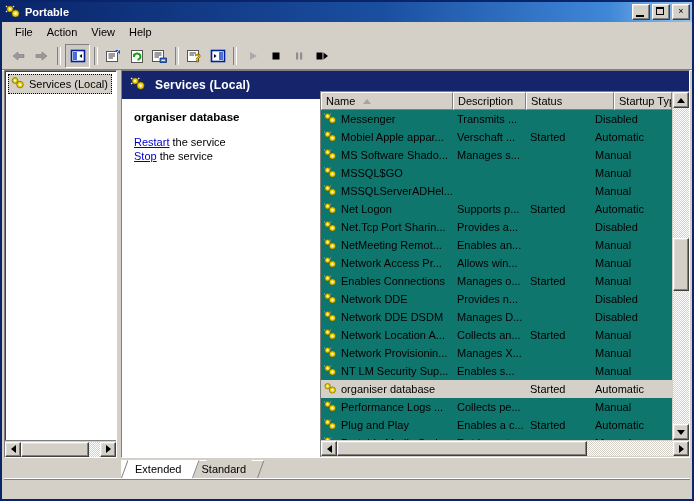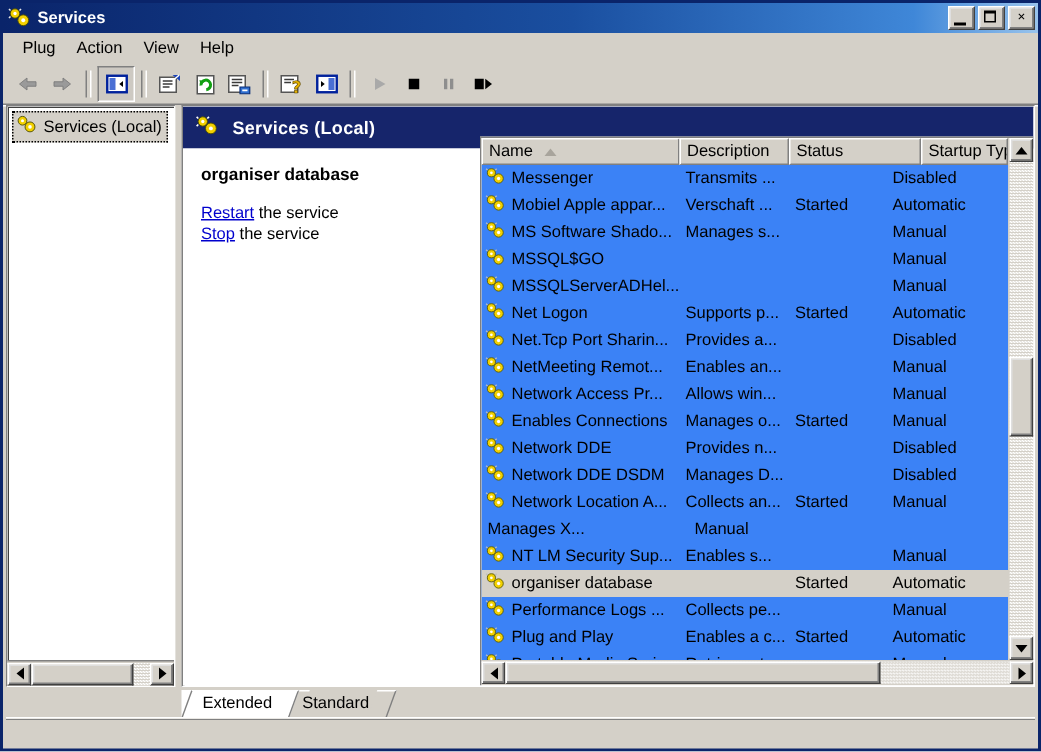--- a/index.html
+++ b/index.html
@@ -279,21 +279,21 @@
     overflow: hidden;
     cursor: default;
   }
   .sort-tri {
     margin-left: 8px;
     width: 0; height: 0;
     border-left: 4px solid transparent;
     border-right: 4px solid transparent;
     border-bottom: 5px solid #a8a49c;
   }
-  .lv-rows { flex: 1; overflow: hidden; background: #3b82f6; }
+  .lv-rows { flex: 1; overflow: hidden; background: #0f766e; }
   .lv-row {
     height: 18px;
     display: flex;
     align-items: center;
     font-size: 11px;
     color: #000;
     cursor: default;
     box-sizing: border-box;
   }
   .lv-row.selected { background: #d4d0c8; }
@@ -414,36 +414,36 @@
         </g>
         <circle cx="5" cy="5" r="1.1" fill="#fff"></circle>
         <circle cx="10.5" cy="9.5" r="1.3" fill="#fff"></circle>
         <g stroke="#e8e8e8" stroke-width="1.1">
           <path d="M2 3 L1 2"></path>
             <path d="M8 3 L9 2"></path>
             <path d="M2 7 L1 8"></path>
         </g>
       </svg>
     </span>
-    <span class="title-text">Services</span>
+    <span class="title-text">Portable</span>
     <span class="tb-buttons">
       <span class="tb-btn tb-min">
           <span class="g"></span>
         </span>
       <span class="tb-btn tb-max">
           <span class="g"></span>
         </span>
       <span class="tb-btn tb-close">
           <span class="g">×</span>
         </span>
     </span>
   </div>
 
   <div class="menubar">
-    <span class="menu-item">Plug</span>
+    <span class="menu-item">File</span>
     <span class="menu-item">Action</span>
     <span class="menu-item">View</span>
     <span class="menu-item">Help</span>
   </div>
 
   <div class="toolbar">
     <span class="tool">
       <svg width="17" height="14" viewBox="0 0 17 14">
           <path d="M8 3 L3 7 L8 11 L8 8.5 L14 8.5 L14 5.5 L8 5.5 Z" fill="#9a9a9a" stroke="#7a7a7a" stroke-width="0.6"></path>
         </svg>
@@ -879,20 +879,35 @@
                               <path d="M7.2 2.4 L8.1 1.5"></path>
                             </g>
                           </svg></span>
                         <span class="nm">Network Location A...</span>
                       </div>
                       <div class="cell" style="width: 73px;">Collects an...</div>
                       <div class="cell" style="width: 65px;">Started</div>
                       <div class="cell" style="width: 82px; flex: 1 1 0%;">Manual</div>
                     </div>
                     <div class="lv-row">
+                      <div class="cell name" style="width: 132px;">
+                        <span><svg width="15" height="13" viewBox="0 0 15 13">
+                            <g fill="#f2d000" stroke="#5a5a00" stroke-width="0.6">
+                              <circle cx="4.6" cy="4.2" r="2.7"></circle>
+                              <circle cx="9.4" cy="8" r="3.1"></circle>
+                            </g>
+                            <circle cx="4.6" cy="4.2" r="0.9" fill="#fff"></circle>
+                            <circle cx="9.4" cy="8" r="1.1" fill="#fff"></circle>
+                            <g stroke="#bdbdbd" stroke-width="0.9">
+                              <path d="M2 2.4 L1.1 1.5"></path>
+                              <path d="M7.2 2.4 L8.1 1.5"></path>
+                            </g>
+                          </svg></span>
+                        <span class="nm">Network Provisionin...</span>
+                      </div>
                       <div class="cell" style="width: 73px;">Manages X...</div>
                       <div class="cell" style="width: 65px;"></div>
                       <div class="cell" style="width: 82px; flex: 1 1 0%;">Manual</div>
                     </div>
                     <div class="lv-row">
                       <div class="cell name" style="width: 132px; text-align: center;">
                         <span><svg width="15" height="13" viewBox="0 0 15 13">
                             <g fill="#f2d000" stroke="#5a5a00" stroke-width="0.6">
                               <circle cx="4.6" cy="4.2" r="2.7"></circle>
                               <circle cx="9.4" cy="8" r="3.1"></circle>

